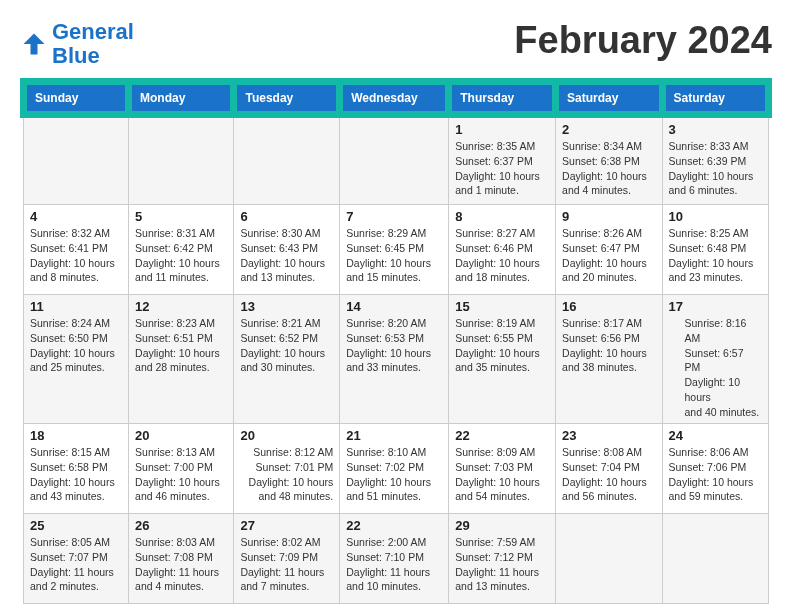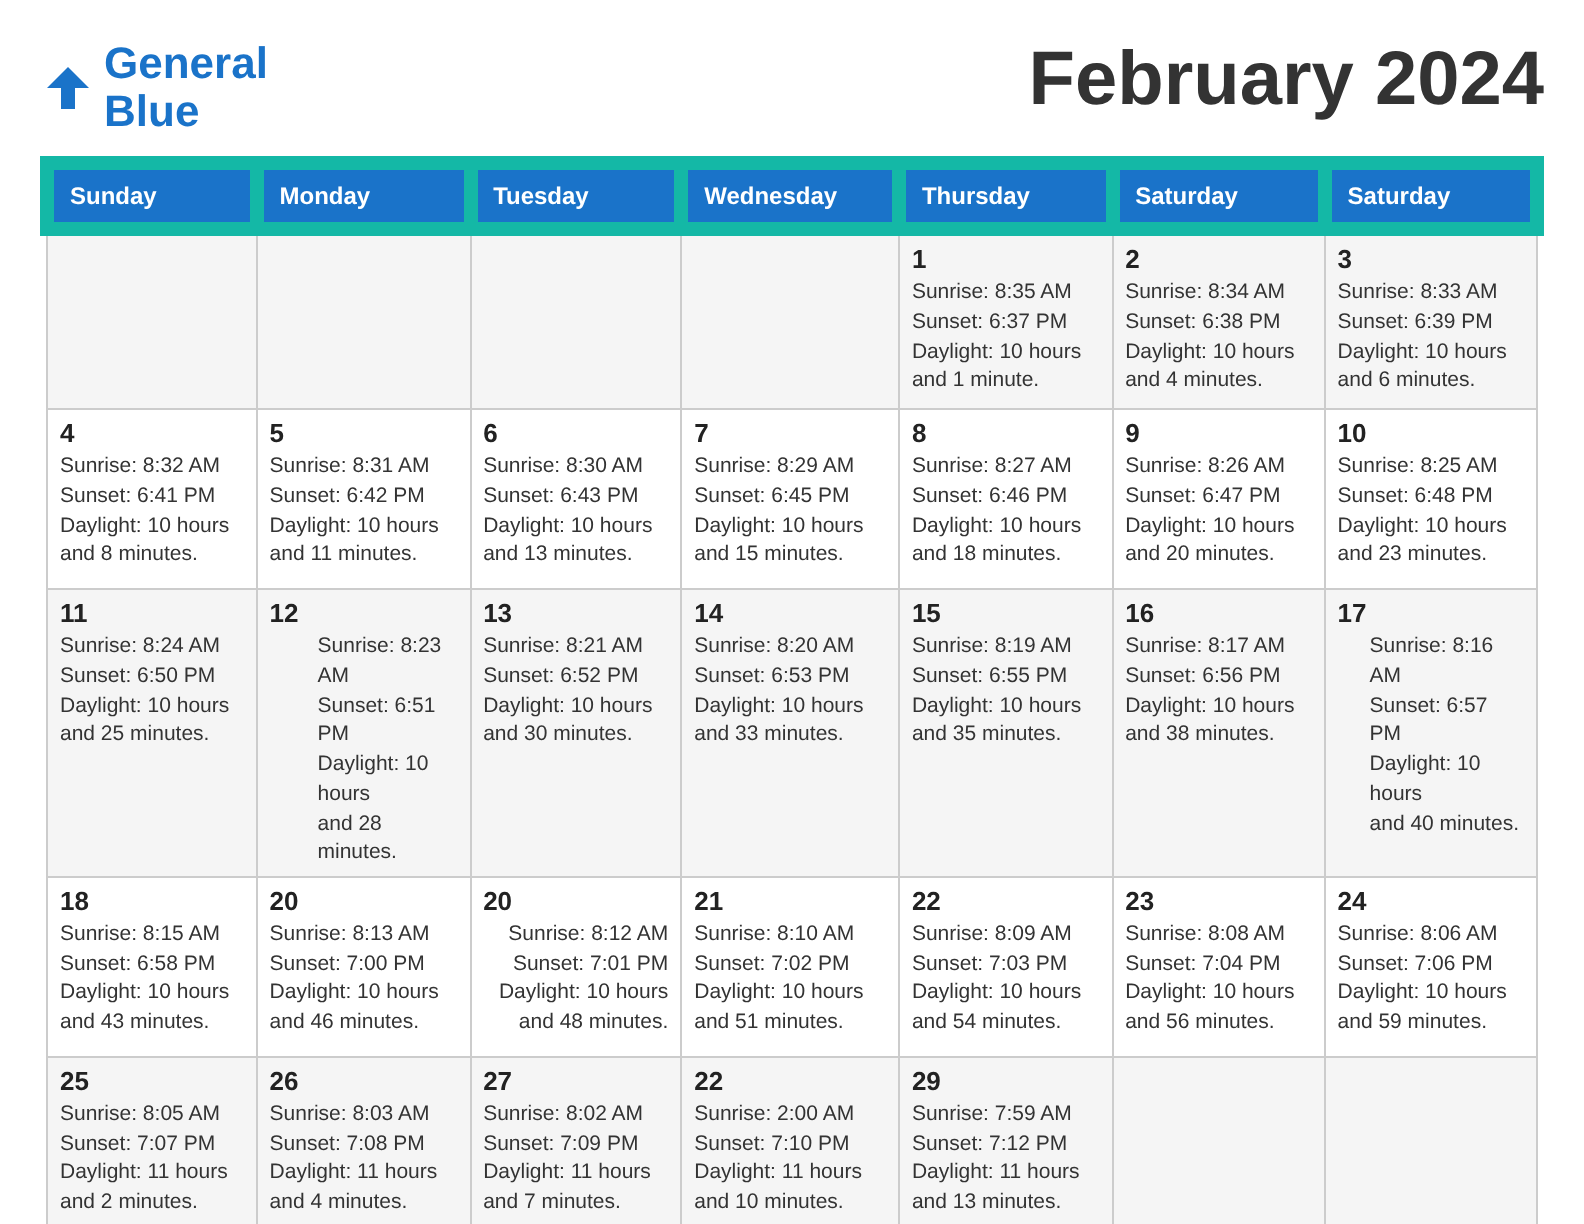--- a/index.html
+++ b/index.html
@@ -204,21 +204,21 @@
       <tr>
         <td>
           <div class="day-number">11</div>
           <div class="day-info" style="white-space: pre-line;">Sunrise: 8:24 AM
 Sunset: 6:50 PM
 Daylight: 10 hours
 and 25 minutes.</div>
         </td>
         <td>
           <div class="day-number">12</div>
-          <div class="day-info" style="white-space: pre-line; margin-left: 24px;">Sunrise: 8:23 AM
+          <div class="day-info" style="white-space: pre-line;">Sunrise: 8:23 AM
 Sunset: 6:51 PM
 Daylight: 10 hours
 and 28 minutes.</div>
         </td>
         <td>
           <div class="day-number">13</div>
           <div class="day-info" style="white-space: pre-line;">Sunrise: 8:21 AM
 Sunset: 6:52 PM
 Daylight: 10 hours
 and 30 minutes.</div>

